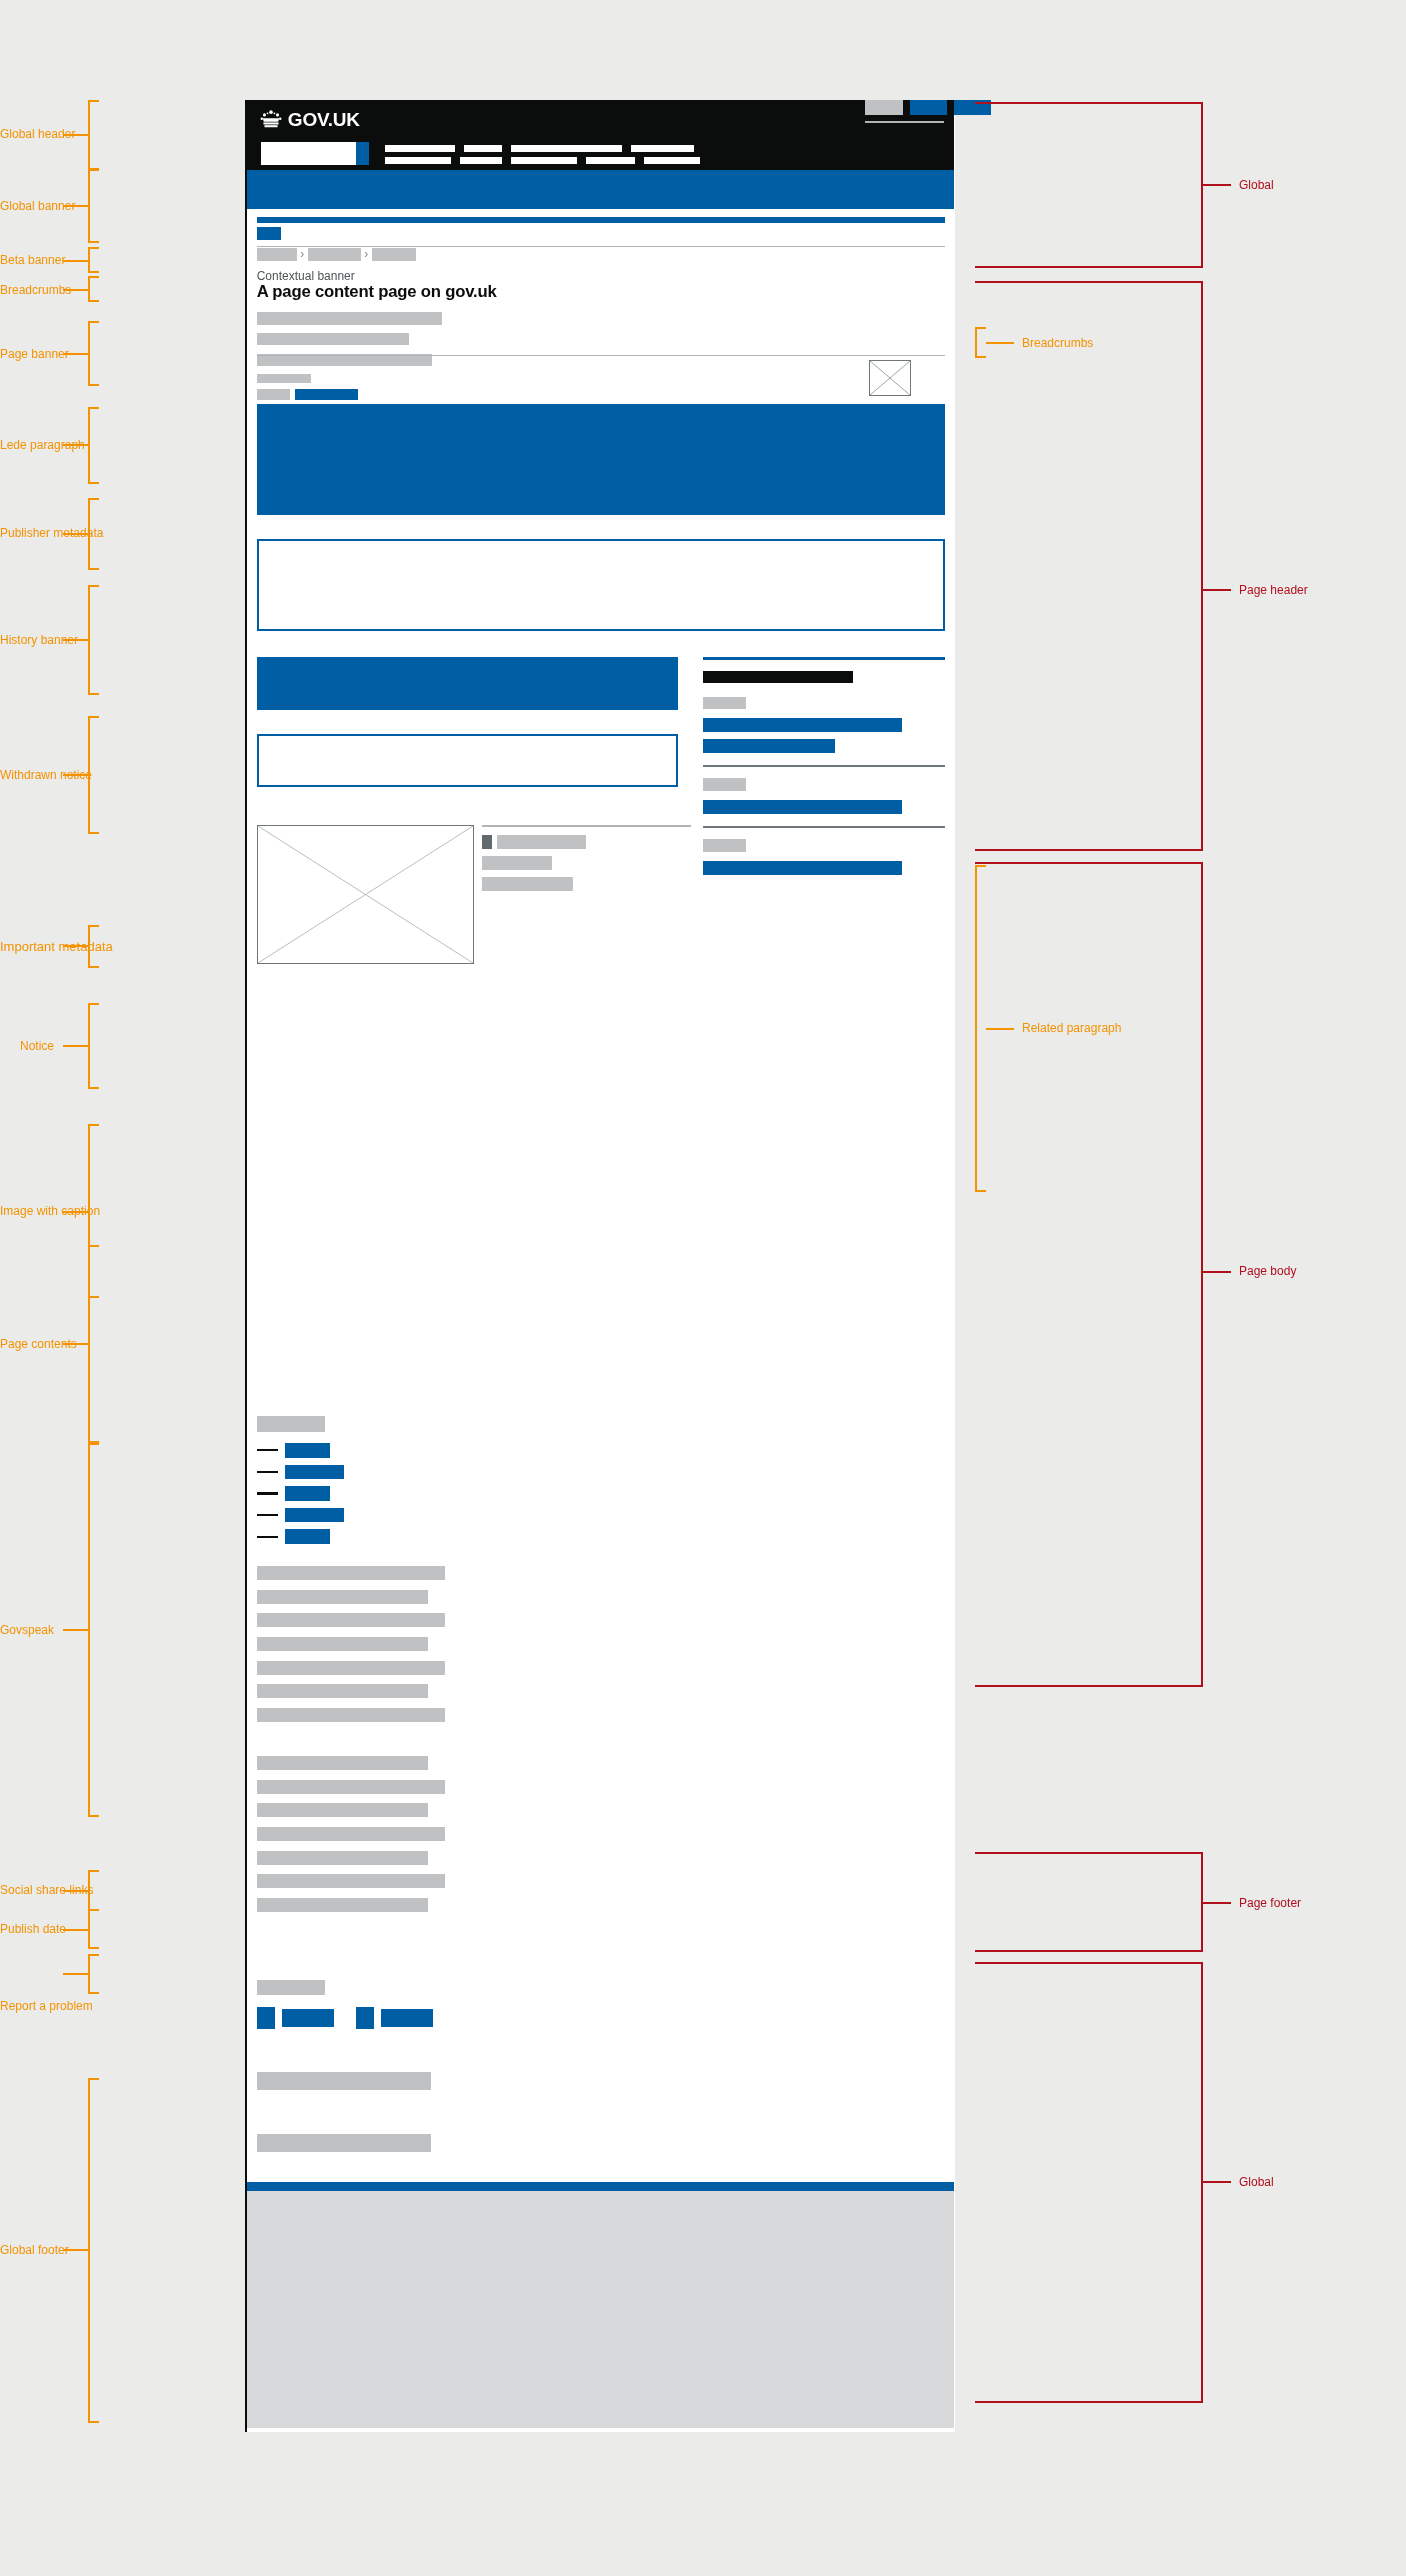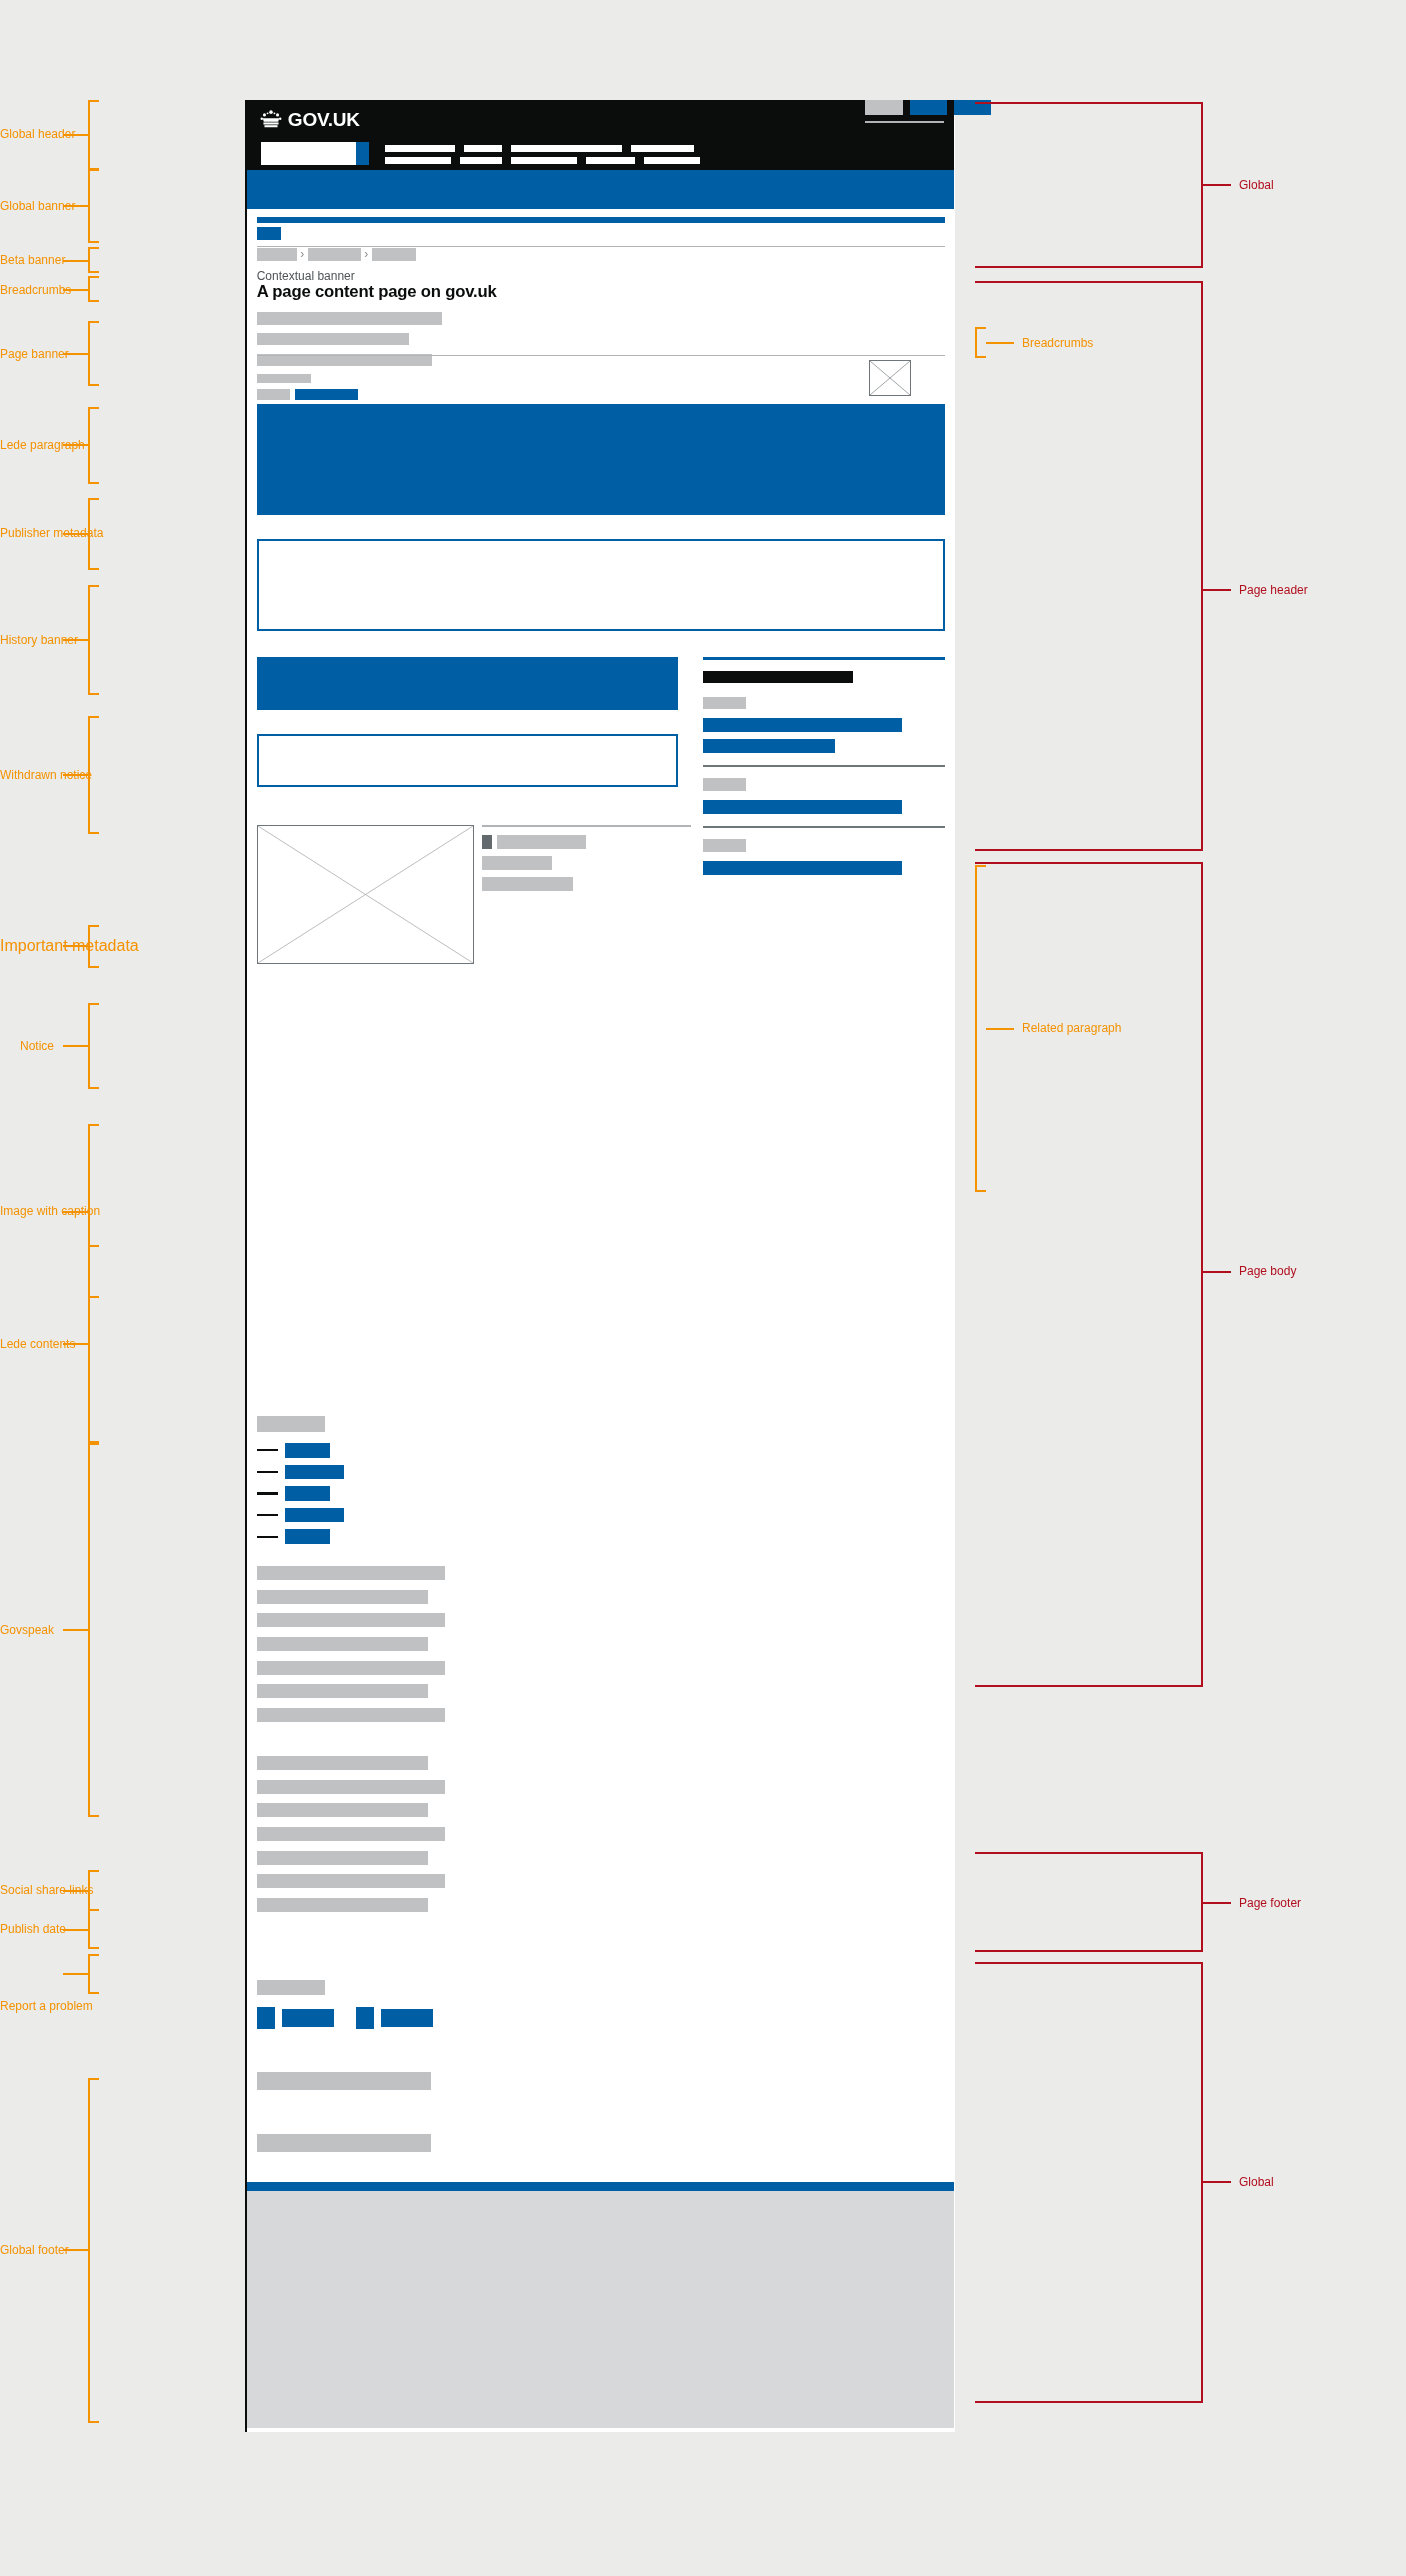--- a/index.html
+++ b/index.html
@@ -450,30 +450,30 @@
       <div class="lead-l" style="left: 63px; top: 533px; width: 25px;"></div>
       <div class="ann-left" style="left: 0px; top: 533px; width: 64px; text-align: right; transform: translateY(-50%); font-size: 12px; white-space: nowrap;">Publisher metadata</div>
       <div class="brk-l" style="left: 88px; top: 585px; height: 110px;"></div>
       <div class="lead-l" style="left: 63px; top: 639px; width: 25px;"></div>
       <div class="ann-left" style="left: 0px; top: 640px; width: 38px; text-align: right; transform: translateY(-50%); font-size: 12px; white-space: nowrap;">History banner</div>
       <div class="brk-l" style="left: 88px; top: 716px; height: 118px;"></div>
       <div class="lead-l" style="left: 63px; top: 774px; width: 25px;"></div>
       <div class="ann-left" style="left: 0px; top: 775px; width: 54px; text-align: right; transform: translateY(-50%); font-size: 12px; white-space: nowrap;">Withdrawn notice</div>
       <div class="brk-l" style="left: 88px; top: 925px; height: 43px;"></div>
       <div class="lead-l" style="left: 63px; top: 945px; width: 25px;"></div>
-      <div class="ann-left" style="left: 0px; top: 946px; width: 54px; text-align: right; transform: translateY(-50%); font-size: 16px; white-space: nowrap;">Important metadata</div>
+      <div class="ann-left" style="left: 0px; top: 946px; width: 54px; text-align: right; transform: translateY(-50%); font-size: 13px; white-space: nowrap;">Important metadata</div>
       <div class="brk-l" style="left: 88px; top: 1003px; height: 86px;"></div>
       <div class="lead-l" style="left: 63px; top: 1045px; width: 25px;"></div>
       <div class="ann-left" style="left: 0px; top: 1046px; width: 54px; text-align: right; transform: translateY(-50%); font-size: 12px; white-space: nowrap;">Notice</div>
       <div class="brk-l" style="left: 88px; top: 1124px; height: 174px;"></div>
       <div class="lead-l" style="left: 63px; top: 1211px; width: 25px;"></div>
       <div class="ann-left" style="left: 0px; top: 1211px; width: 54px; text-align: right; transform: translateY(-50%); font-size: 12px; white-space: nowrap;">Image with caption</div>
       <div class="brk-l" style="left: 88px; top: 1245px; height: 198px;"></div>
       <div class="lead-l" style="left: 63px; top: 1343px; width: 25px;"></div>
-      <div class="ann-left" style="left: 0px; top: 1344px; width: 54px; text-align: right; transform: translateY(-50%); font-size: 12px; white-space: nowrap;">Lede contents</div>
+      <div class="ann-left" style="left: 0px; top: 1344px; width: 54px; text-align: right; transform: translateY(-50%); font-size: 12px; white-space: nowrap;">Page contents</div>
       <div class="brk-l" style="left: 88px; top: 1443px; height: 374px;"></div>
       <div class="lead-l" style="left: 63px; top: 1629px; width: 25px;"></div>
       <div class="ann-left" style="left: 0px; top: 1630px; width: 54px; text-align: right; transform: translateY(-50%); font-size: 12px; white-space: nowrap;">Govspeak</div>
       <div class="brk-l" style="left: 88px; top: 1870px; height: 41px;"></div>
       <div class="lead-l" style="left: 63px; top: 1890px; width: 25px;"></div>
       <div class="ann-left" style="left: 0px; top: 1890px; width: 54px; text-align: right; transform: translateY(-50%); font-size: 12px; white-space: nowrap;">Social share links</div>
       <div class="brk-l" style="left: 88px; top: 1909px; height: 40px;"></div>
       <div class="lead-l" style="left: 63px; top: 1929px; width: 25px;"></div>
       <div class="ann-left" style="left: 0px; top: 1929px; width: 54px; text-align: right; transform: translateY(-50%); font-size: 12px; white-space: nowrap;">Publish date</div>
       <div class="brk-l" style="left: 88px; top: 1954px; height: 40px;"></div>

